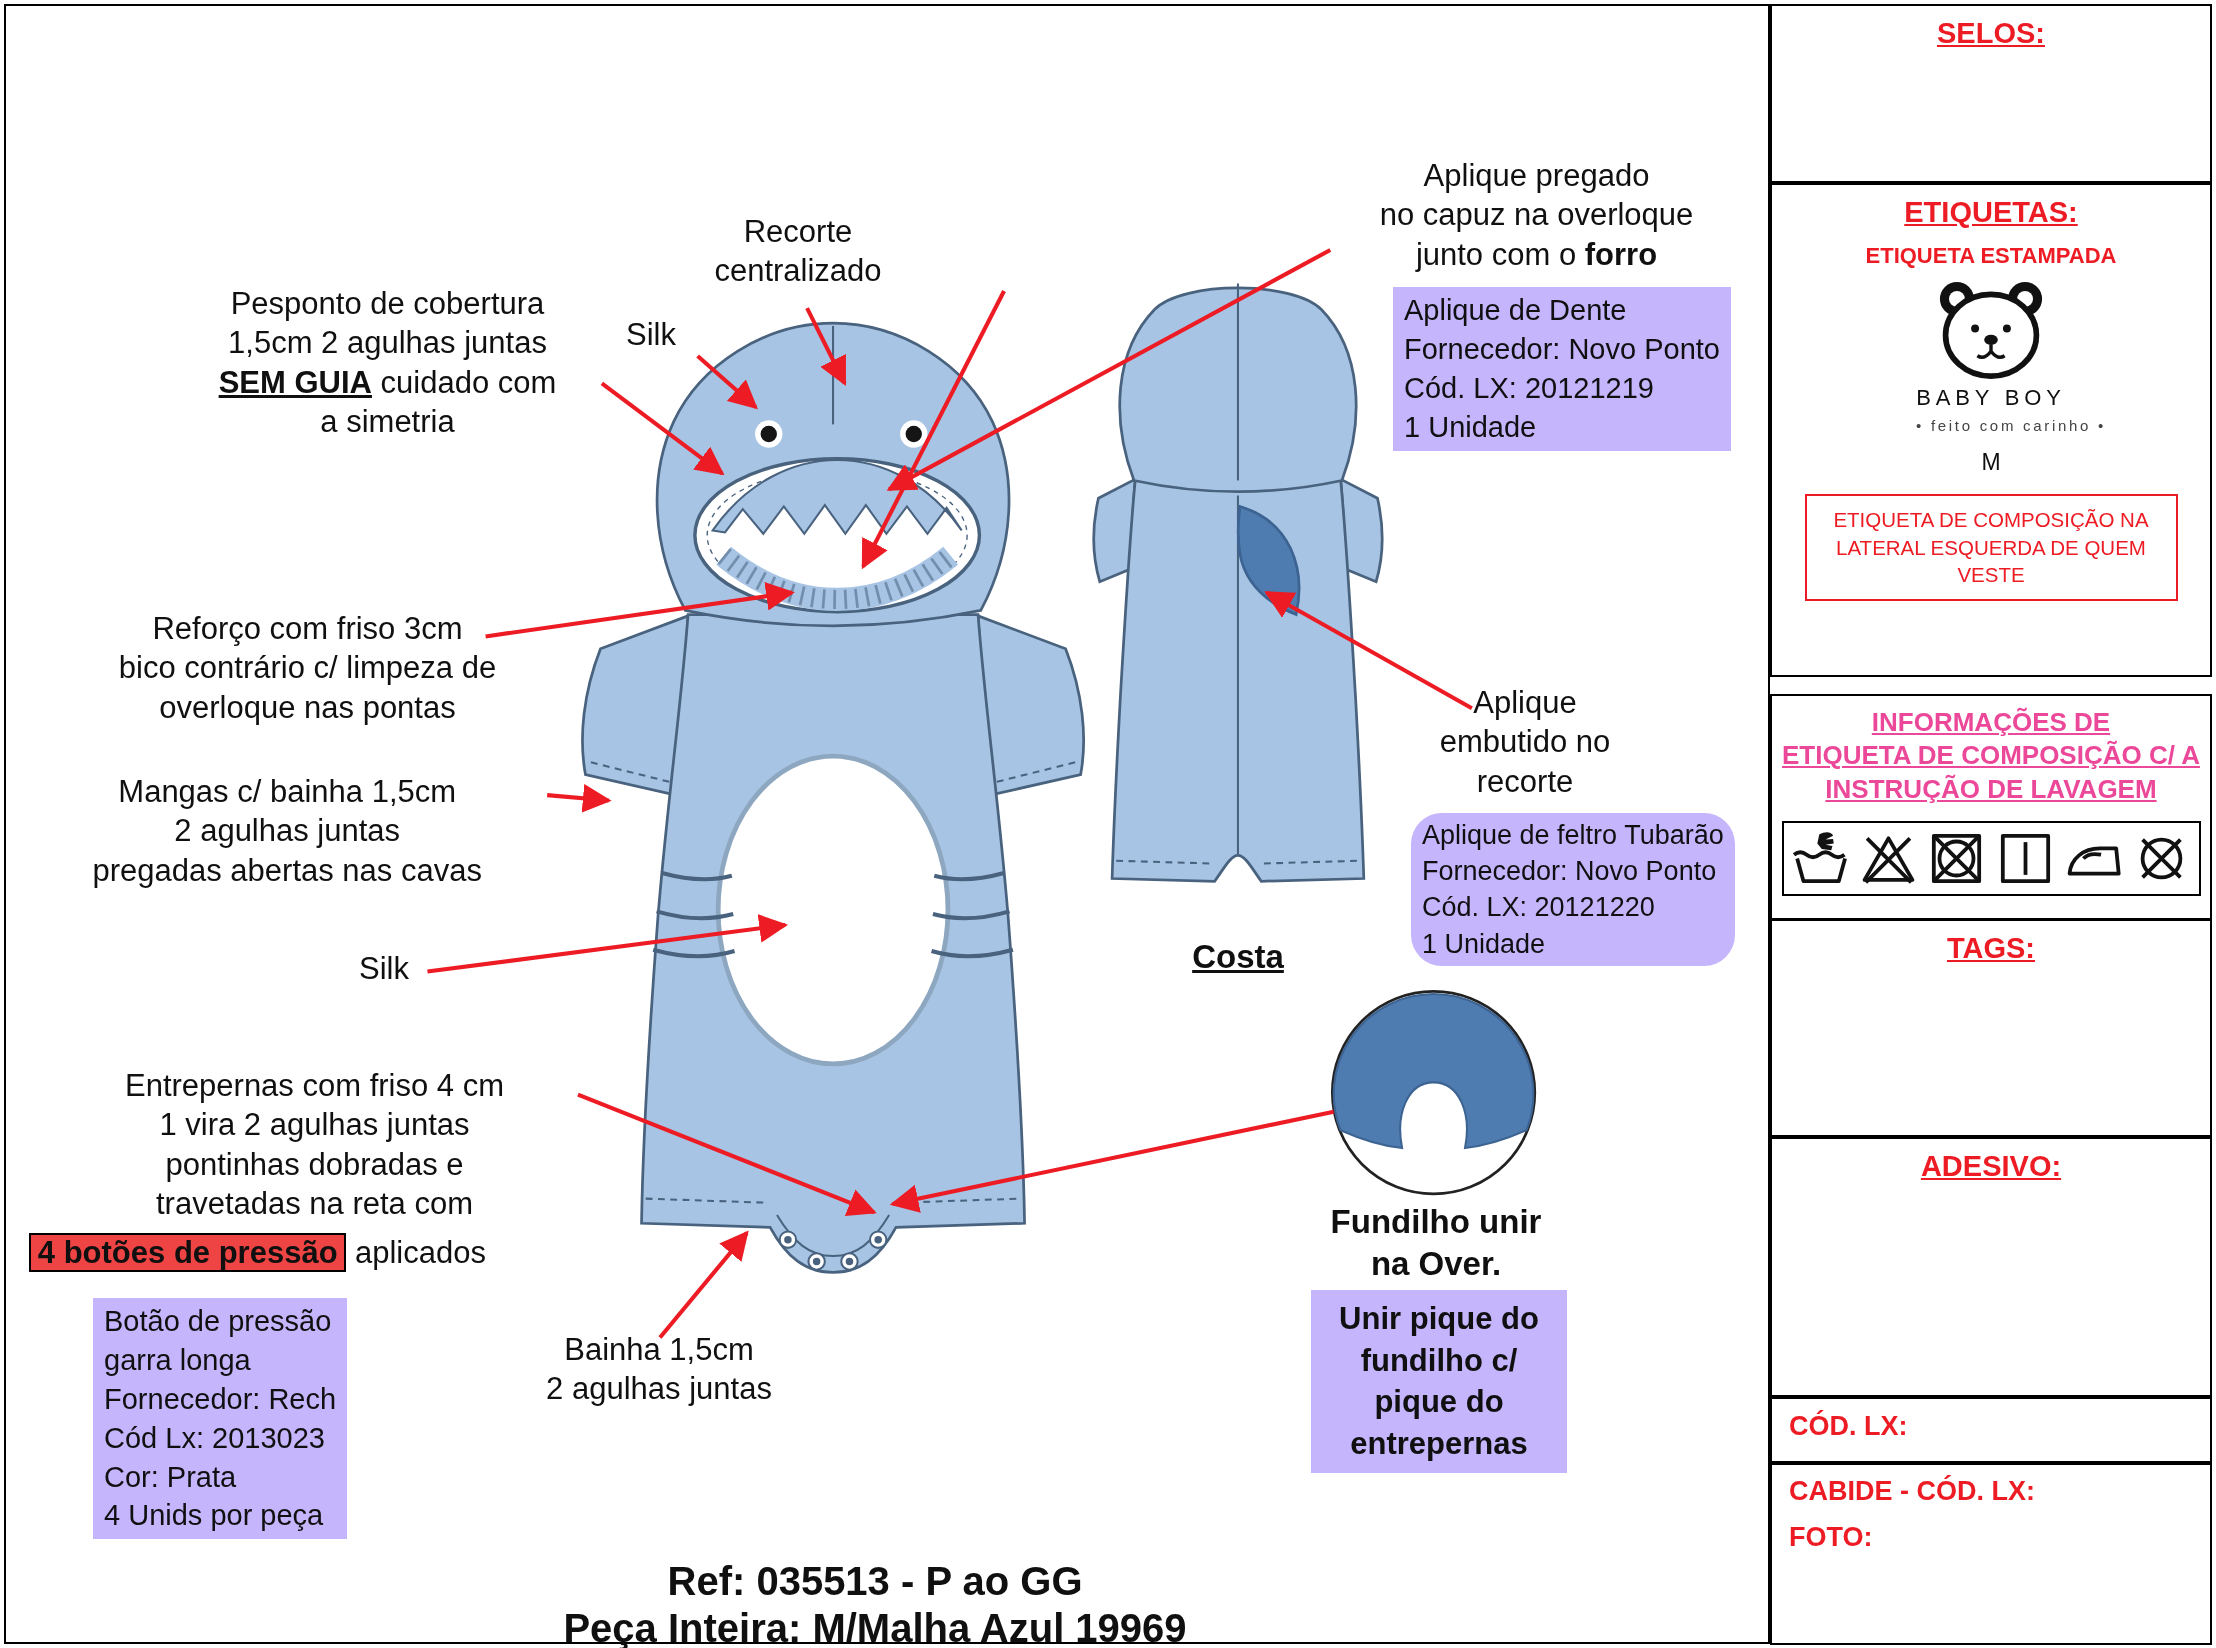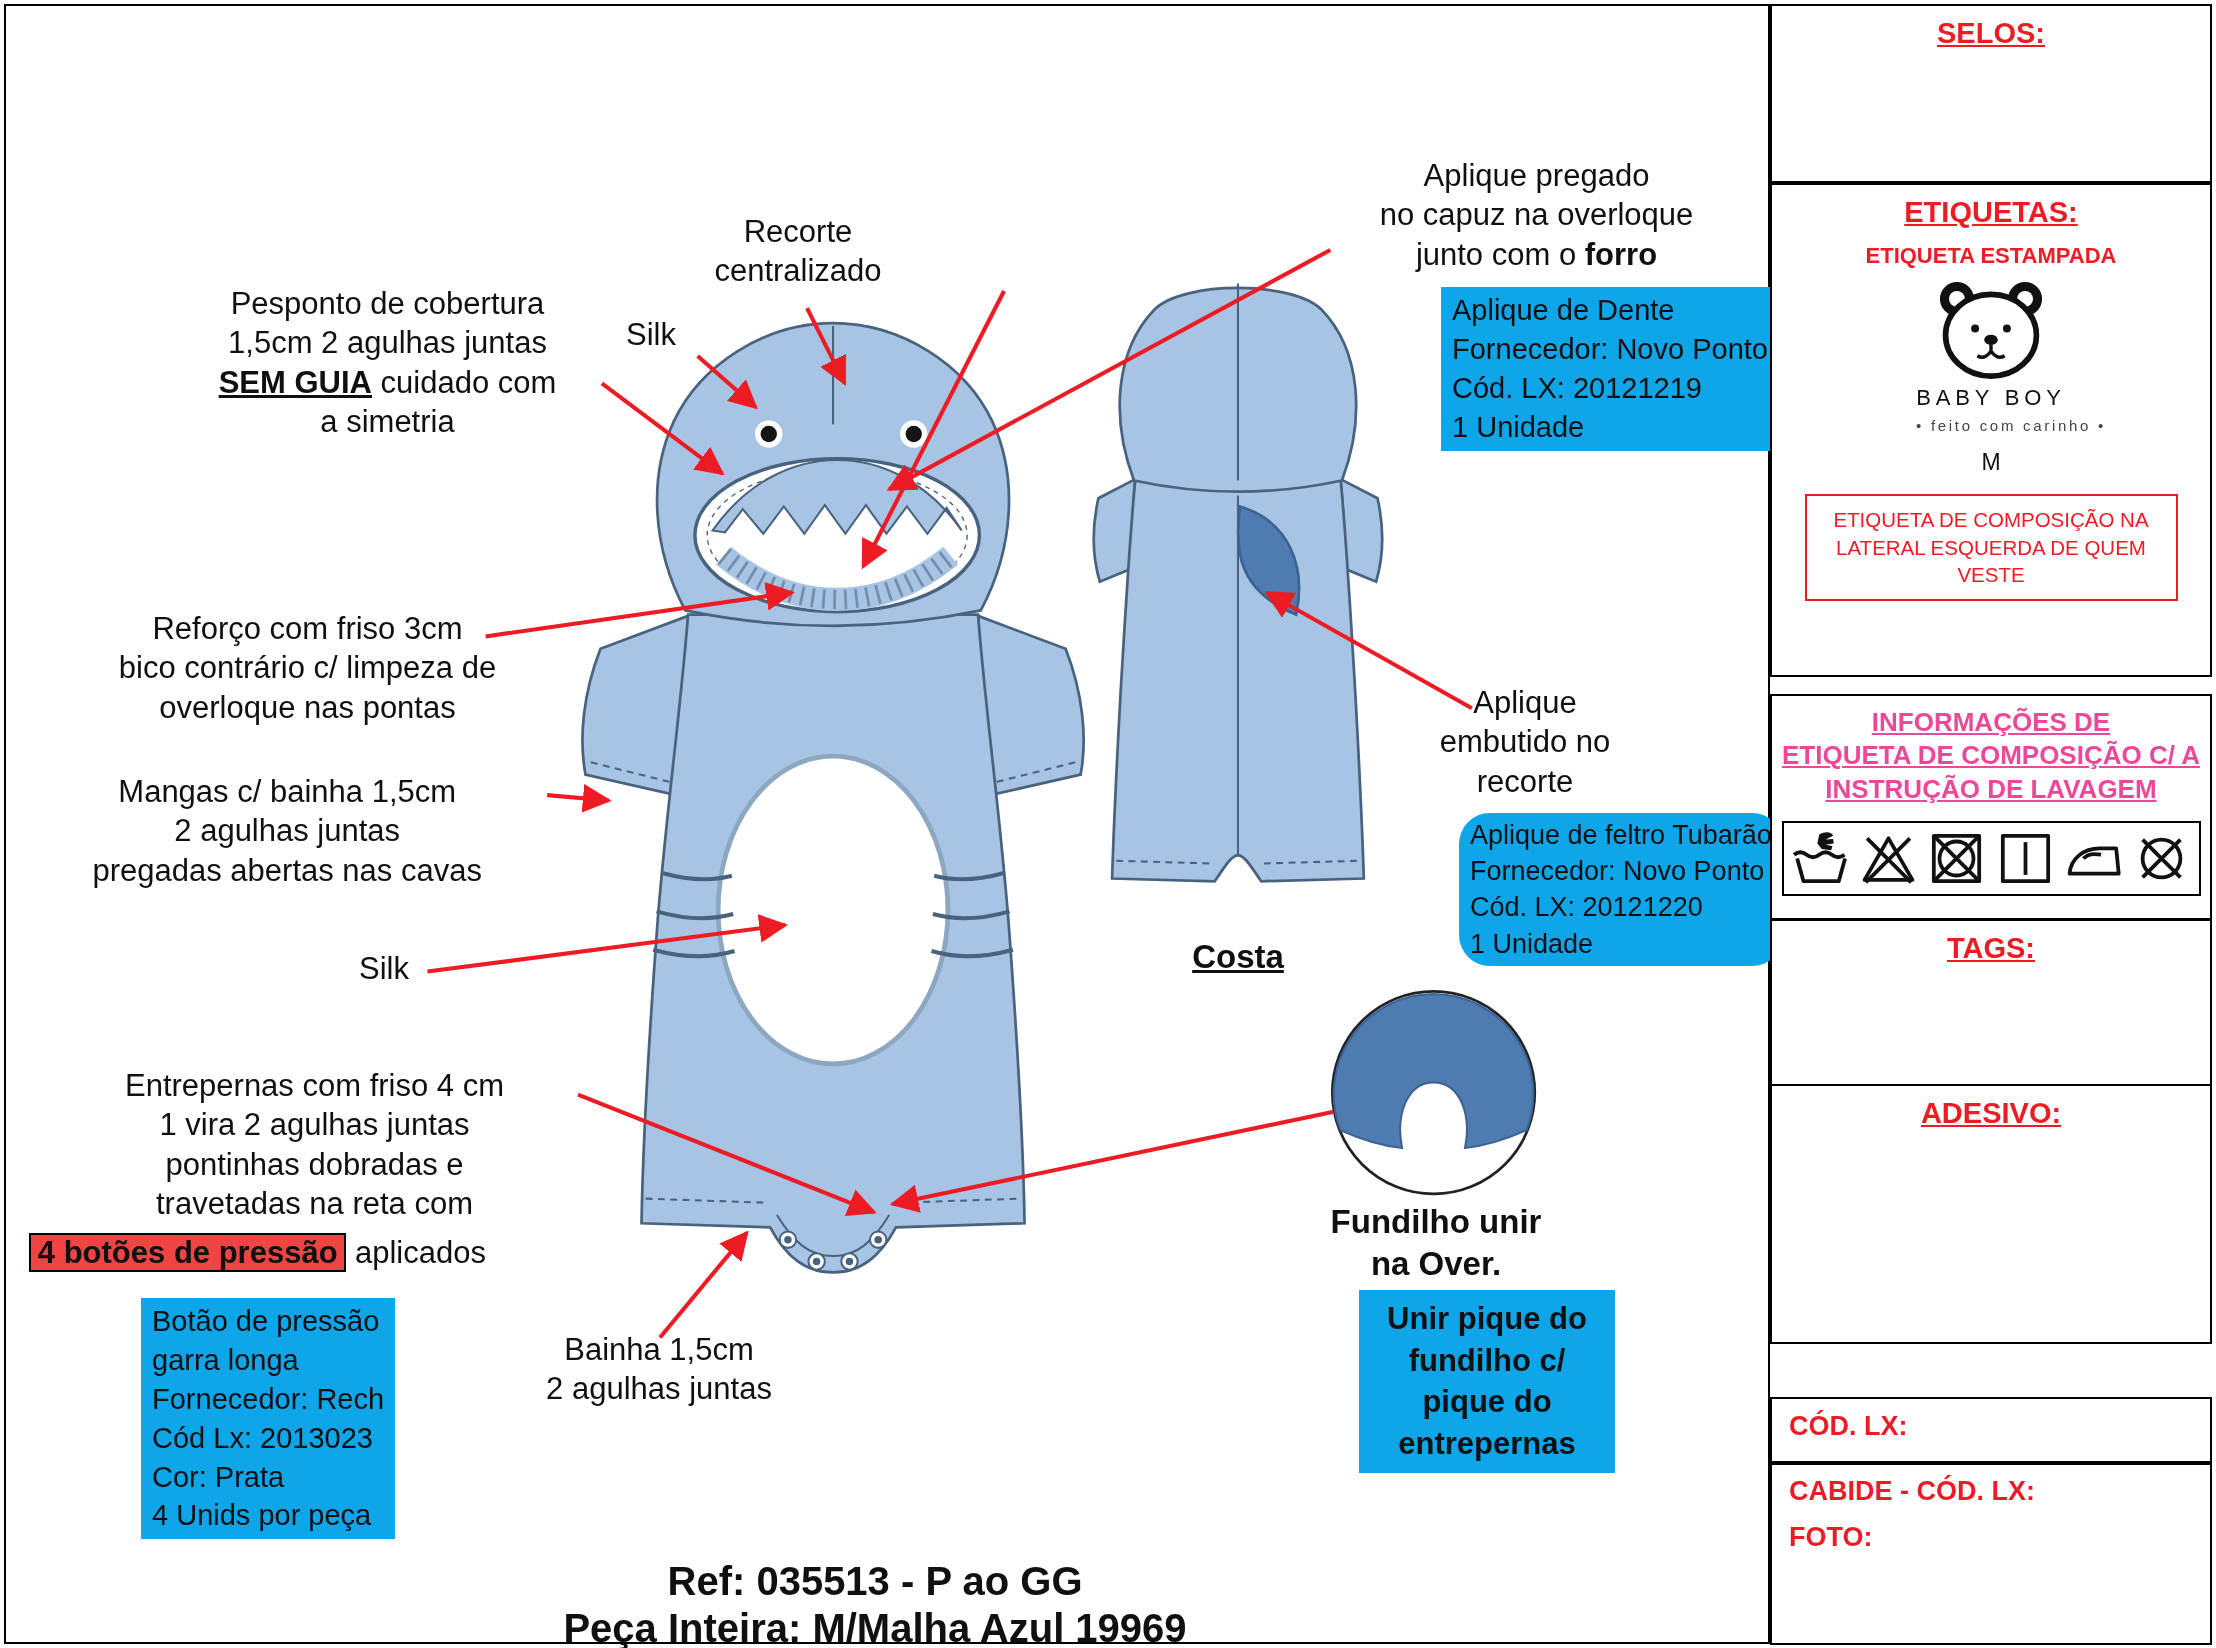--- a/index.html
+++ b/index.html
@@ -5,21 +5,21 @@
   * { margin:0; padding:0; box-sizing:border-box; }
   html,body { background:#ffffff; }
   body { font-family:"Liberation Sans", sans-serif; color:#101010; }
   .sheet { position:relative; width:2216px; height:1649px; background:#fff; overflow:hidden; }
   .main-border { position:absolute; left:4.1px; top:4.1px; width:1766px; height:1640px; border:2.7px solid #000; }
   .draw-svg { position:absolute; left:0; top:0; }
   .ann { position:absolute; font-size:31px; line-height:1.27; text-align:center; white-space:nowrap; color:#101010; }
   .ann.la { text-align:left; }
   .b { font-weight:bold; }
   .u { text-decoration:underline; }
-  .ybox { position:absolute; background:#0ea5e9; font-size:29px; line-height:1.34; padding:4.1px 11px; white-space:nowrap;margin-left:48px; }
+  .ybox { position:absolute; background:#c4b5fd; font-size:29px; line-height:1.34; padding:4.1px 11px; white-space:nowrap; }
   .ybox.cbold { text-align:center; font-weight:bold; font-size:31px; padding:8.2px 11px; }
   .hl { background:#ef4444; border:2.7px solid #000; font-weight:bold; padding:0 6.8px; }
   .footer-block { position:absolute; left:328px; top:1558px; width:1094px; text-align:center; font-weight:bold; font-size:40px; line-height:1.18; }
   
   .pbox { position:absolute; left:1770px; width:442px; border:2.7px solid #000; background:#fff; }
   .p-head { color:#ed1c24; font-weight:bold; font-size:29px; text-align:center; text-decoration:underline; padding-top:11px; }
   .p-left { color:#ed1c24; font-weight:bold; font-size:27px; text-align:left; padding:11px 0 0 17px; }
   .estampada { color:#ed1c24; font-weight:bold; font-size:22px; text-align:center; margin-top:13.7px; }
   .brand-logo { display:block; margin:5.5px auto 0 auto; }
   .brand-name { text-align:center; font-size:22px; letter-spacing:4.8px; margin-top:1.4px; }
@@ -310,21 +310,21 @@
         <line x1="20" y1="20" x2="80" y2="80"></line>
         <line x1="80" y1="20" x2="20" y2="80"></line>
       </svg>
     </div>
   </div>
 
   <div class="pbox" style="top:919px; height:218px;">
     <div class="p-head">TAGS:</div>
   </div>
 
-  <div class="pbox" style="top:1084px; height:260px;">
+  <div class="pbox" style="top:1137px; height:260px;">
     <div class="p-head">ADESIVO:</div>
   </div>
 
   <div class="pbox" style="top:1397px; height:66px;">
     <div class="p-left" style="padding-top:12.3px;">CÓD. LX:</div>
   </div>
 
   <div class="pbox" style="top:1463px; height:182px;">
     <div class="p-left">CABIDE - CÓD. LX:</div>
     <div class="p-left" style="padding-top:15px;">FOTO:</div>

